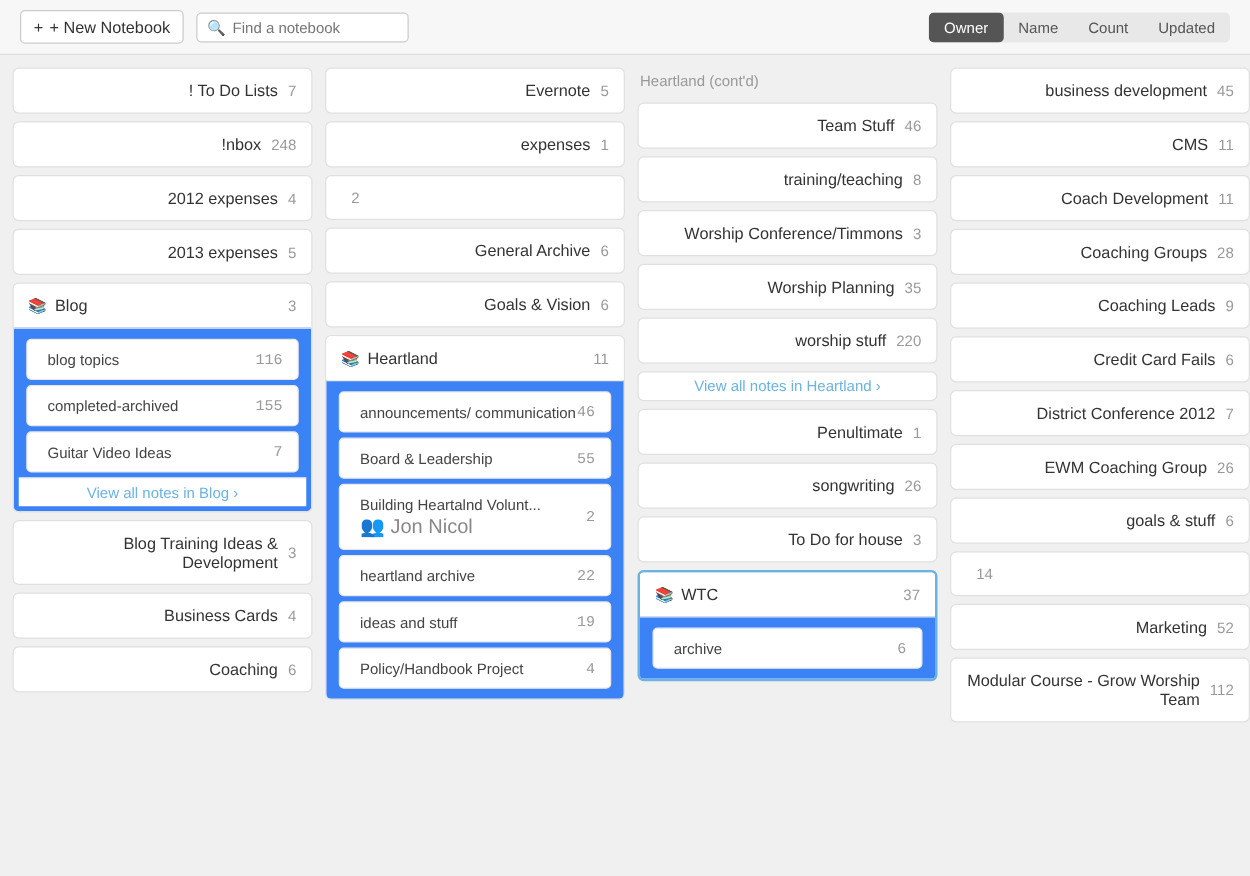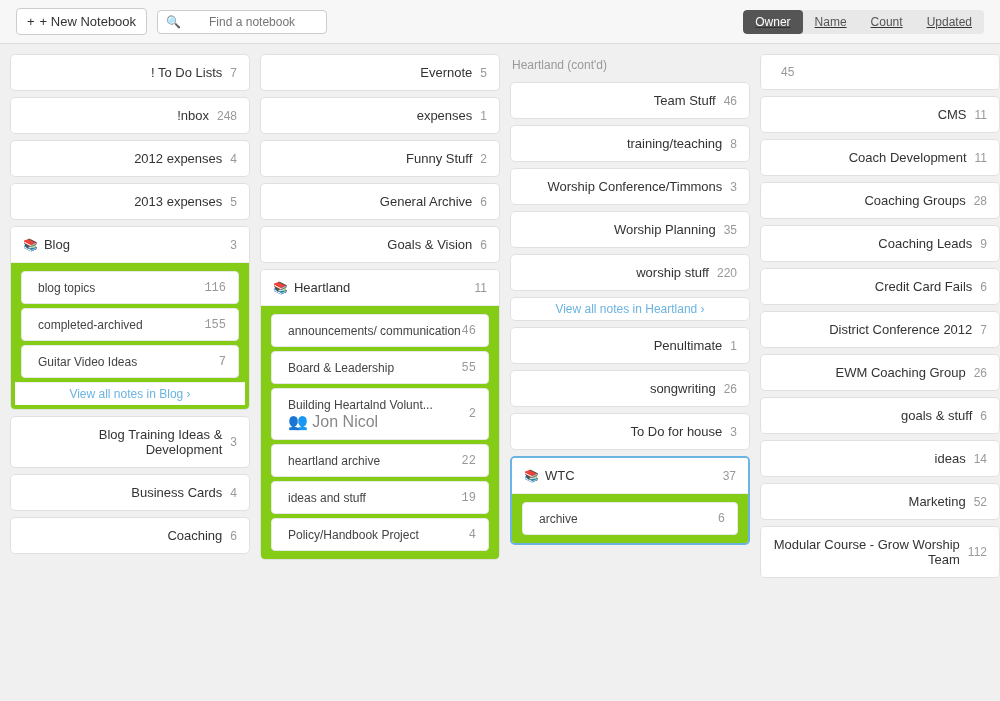--- a/index.html
+++ b/index.html
@@ -45,29 +45,27 @@
       gap: 5px;
       width: 170px;
     }
     .search-box input {
       border: none;
       outline: none;
       font-size: 12px;
       color: #c2410c;
       width: 100%;
       background: transparent;
-      text-align: center;
     }
     .sort-buttons {
       display: flex;
       align-items: flex-start;
       background: #e8e8e8;
       border-radius: 4px;
       overflow: hidden;
-      text-decoration: underline;
     }
     .sort-btn {
       padding: 5px 12px;
       border: none;
       background: transparent;
       cursor: pointer;
       font-size: 12px;
       color: #555;
     }
     .sort-btn.active {
@@ -133,21 +131,21 @@
       display: flex;
       align-items: center;
       gap: 6px;
     }
     .stack-count {
       font-size: 12px;
       color: #999;
     }
     .stack-children {
       border-top: 1px solid #eee;
-      background: #84cc16;
+      background: #3b82f6;
     }
     .stack-child {
       padding: 8px 12px 8px 16px;
       display: flex;
       align-items: center;
       justify-content: space-between;
       border-bottom: 1px solid #eee;
       cursor: pointer;
       background: white;
       margin: 4px 6px;
@@ -278,21 +276,20 @@
     <div class="column">
       <div class="notebook-card">
         <span class="notebook-name">Evernote</span>
         <span class="notebook-count">5</span>
       </div>
       <div class="notebook-card">
         <span class="notebook-name">expenses</span>
         <span class="notebook-count">1</span>
       </div>
       <div class="notebook-card">
-        <span class="notebook-name">Funny Stuff</span>
         <span class="notebook-count">2</span>
       </div>
       <div class="notebook-card">
         <span class="notebook-name">General Archive</span>
         <span class="notebook-count">6</span>
       </div>
       <div class="notebook-card">
         <span class="notebook-name">Goals &amp; Vision</span>
         <span class="notebook-count">6</span>
       </div>
@@ -378,20 +375,21 @@
         <div class="stack-children" style="padding: 4px;">
           <div class="stack-child">
             <div><span class="stack-child-name">archive</span></div>
             <span class="stack-child-count">6</span>
           </div>
         </div>
       </div>
     </div>
     <div class="column">
       <div class="notebook-card">
+        <span class="notebook-name">business development</span>
         <span class="notebook-count">45</span>
       </div>
       <div class="notebook-card">
         <span class="notebook-name">CMS</span>
         <span class="notebook-count">11</span>
       </div>
       <div class="notebook-card">
         <span class="notebook-name">Coach Development</span>
         <span class="notebook-count">11</span>
       </div>
@@ -413,21 +411,20 @@
       </div>
       <div class="notebook-card">
         <span class="notebook-name">EWM Coaching Group</span>
         <span class="notebook-count">26</span>
       </div>
       <div class="notebook-card">
         <span class="notebook-name">goals &amp; stuff</span>
         <span class="notebook-count">6</span>
       </div>
       <div class="notebook-card">
-        <span class="notebook-name">ideas</span>
         <span class="notebook-count">14</span>
       </div>
       <div class="notebook-card">
         <span class="notebook-name">Marketing</span>
         <span class="notebook-count">52</span>
       </div>
       <div class="notebook-card">
         <span class="notebook-name">Modular Course - Grow Worship Team</span>
         <span class="notebook-count">112</span>
       </div>

